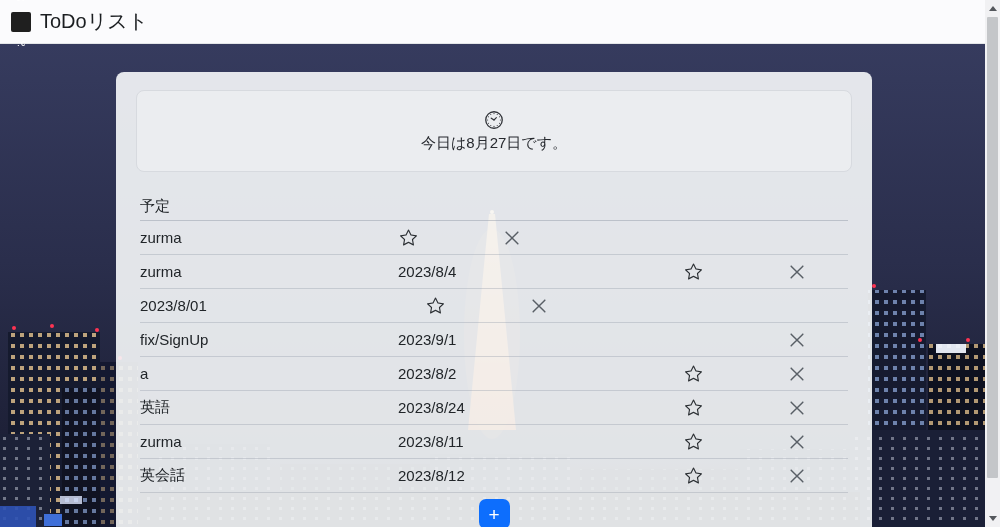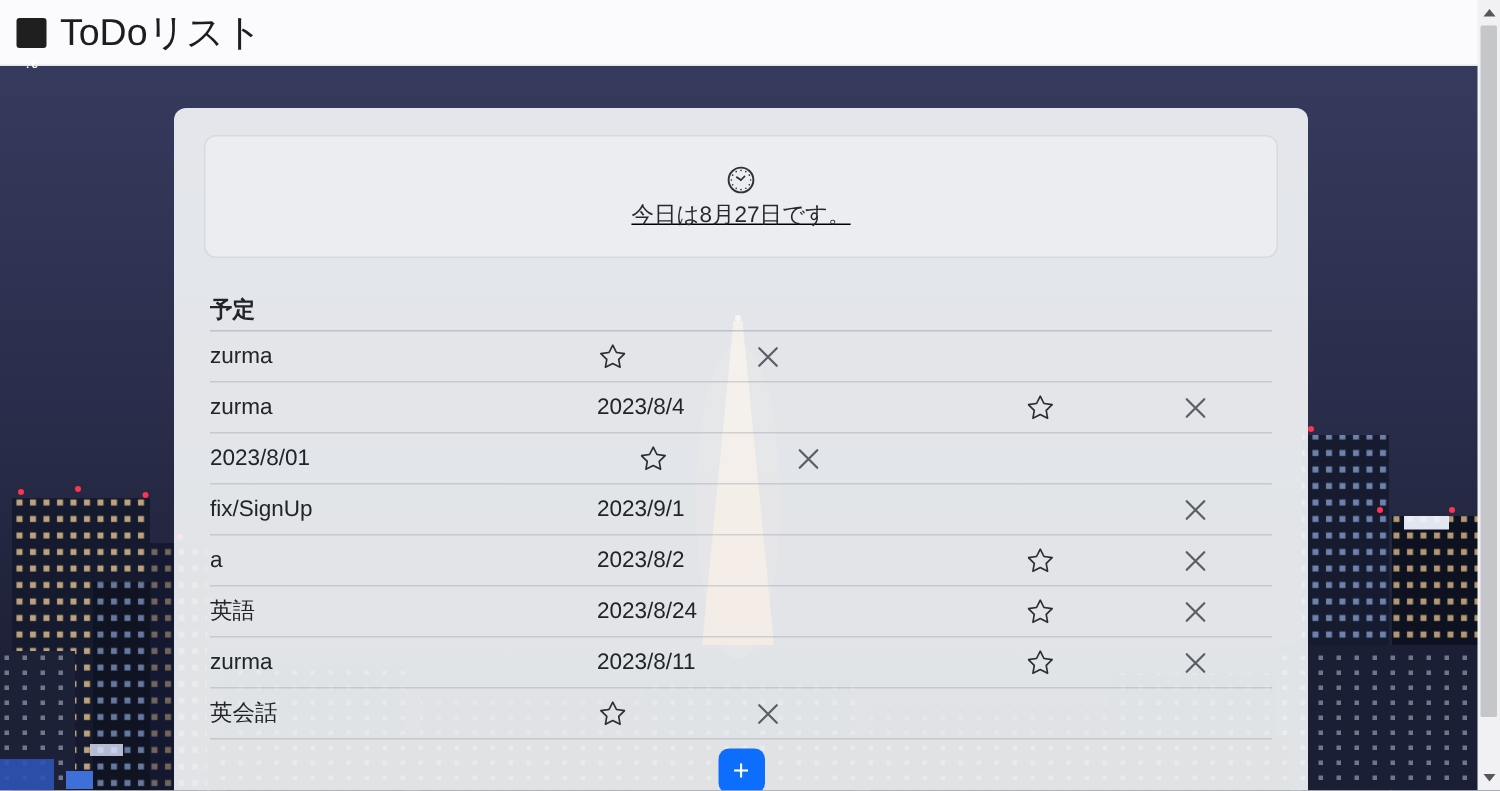--- a/index.html
+++ b/index.html
@@ -17,42 +17,42 @@
     padding-left:11px;box-sizing:border-box;z-index:10;
     border-bottom:1px solid #e4e6e8;
   }
   .logo{
     width:20px;height:20px;background:#1f1f1f;border-radius:2px;
     color:#fff;display:flex;flex-direction:column;justify-content:center;align-items:center;
     font-size:7px;font-weight:bold;line-height:1.15;letter-spacing:.5px;
     font-family:"Liberation Mono","DejaVu Sans Mono",monospace;
     gap:36px;
   }
-  .brand{font-size:25px;color:#1b1e21;text-decoration:none;}
+  .brand{font-size:20px;color:#1b1e21;text-decoration:none;}
   
   .card{
     position:absolute;left:116px;top:72px;width:756px;height:527px;
     background:rgba(247,249,251,0.9);
     border-radius:8px;z-index:5;box-sizing:border-box;
   }
   .info-box{
     margin:18px 20px 0 20px;height:80px;
     border:1px solid #d7dadf;border-radius:8px;
     background:rgba(255,255,255,0.28);
-    display:flex;flex-direction:column;align-items:center;justify-content:center;gap:3px;text-decoration:underline;
+    display:flex;flex-direction:column;align-items:center;justify-content:center;gap:3px;
   }
   .info-msg{font-size:15px;color:#26292e;}
   
   .table{margin:20px 24px 0 24px;}
   .trow{
     display:flex;align-items:center;height:33px;
     border-bottom:1px solid rgba(150,157,170,0.38);
     font-size:15px;color:#212529;
   }
-  .thead{height:28px;font-weight:bold;border-bottom:1px solid rgba(150,157,170,0.5);}
+  .thead{height:28px;font-weight:normal;border-bottom:1px solid rgba(150,157,170,0.5);}
   .c1{width:258px;overflow:hidden;white-space:nowrap;}
   .c2{width:285px;}
   .c3{width:103px;display:flex;align-items:center;}
   .c4{flex:1;display:flex;align-items:center;}
   .icon-btn{
     background:none;border:none;padding:0 2px;margin:0;cursor:pointer;
     display:flex;align-items:center;color:#2b2f33;
   }
   .icon-btn.del{color:#595f66;}
   .tfoot{
@@ -319,20 +319,21 @@
         <div class="c4">
             <button class="icon-btn del">
               <svg width="18" height="18">
                 <use href="#i-x"></use>
               </svg>
             </button>
           </div>
       </div>
       <div class="trow">
         <div class="c1">英会話</div>
+        <div class="c2">2023/8/12</div>
         <div class="c3">
             <button class="icon-btn">
               <svg width="17" height="17">
                 <use href="#i-star"></use>
               </svg>
             </button>
           </div>
         <div class="c4">
             <button class="icon-btn del">
               <svg width="18" height="18">

